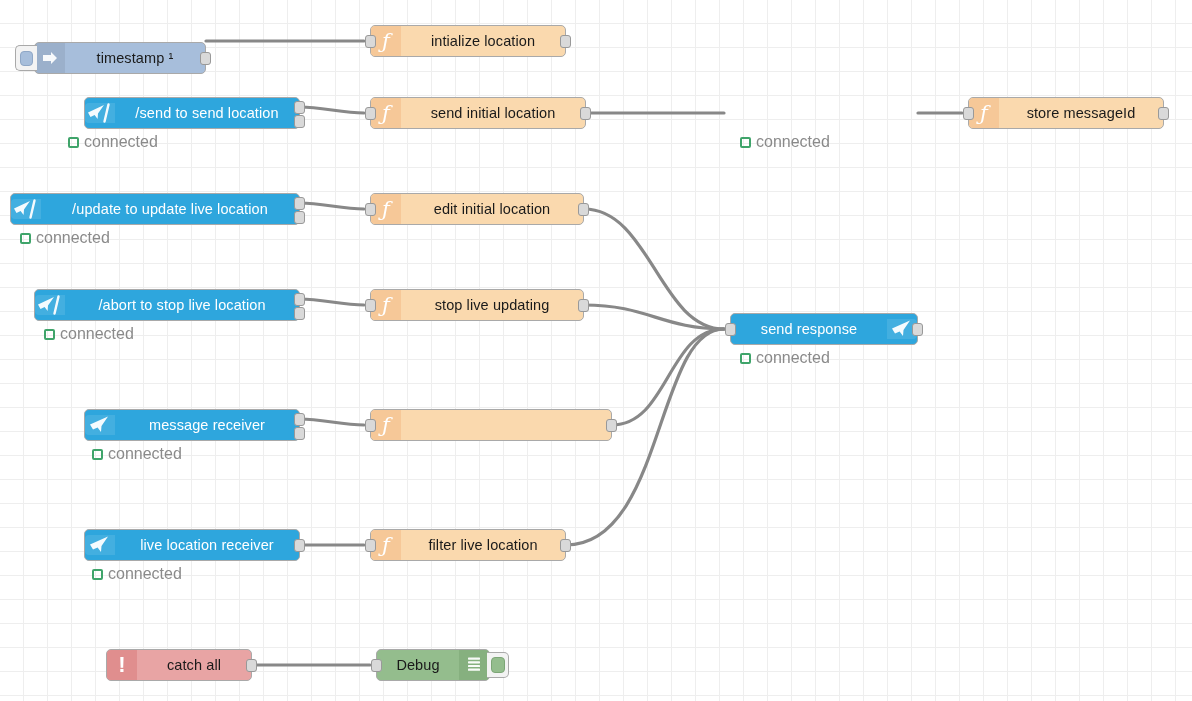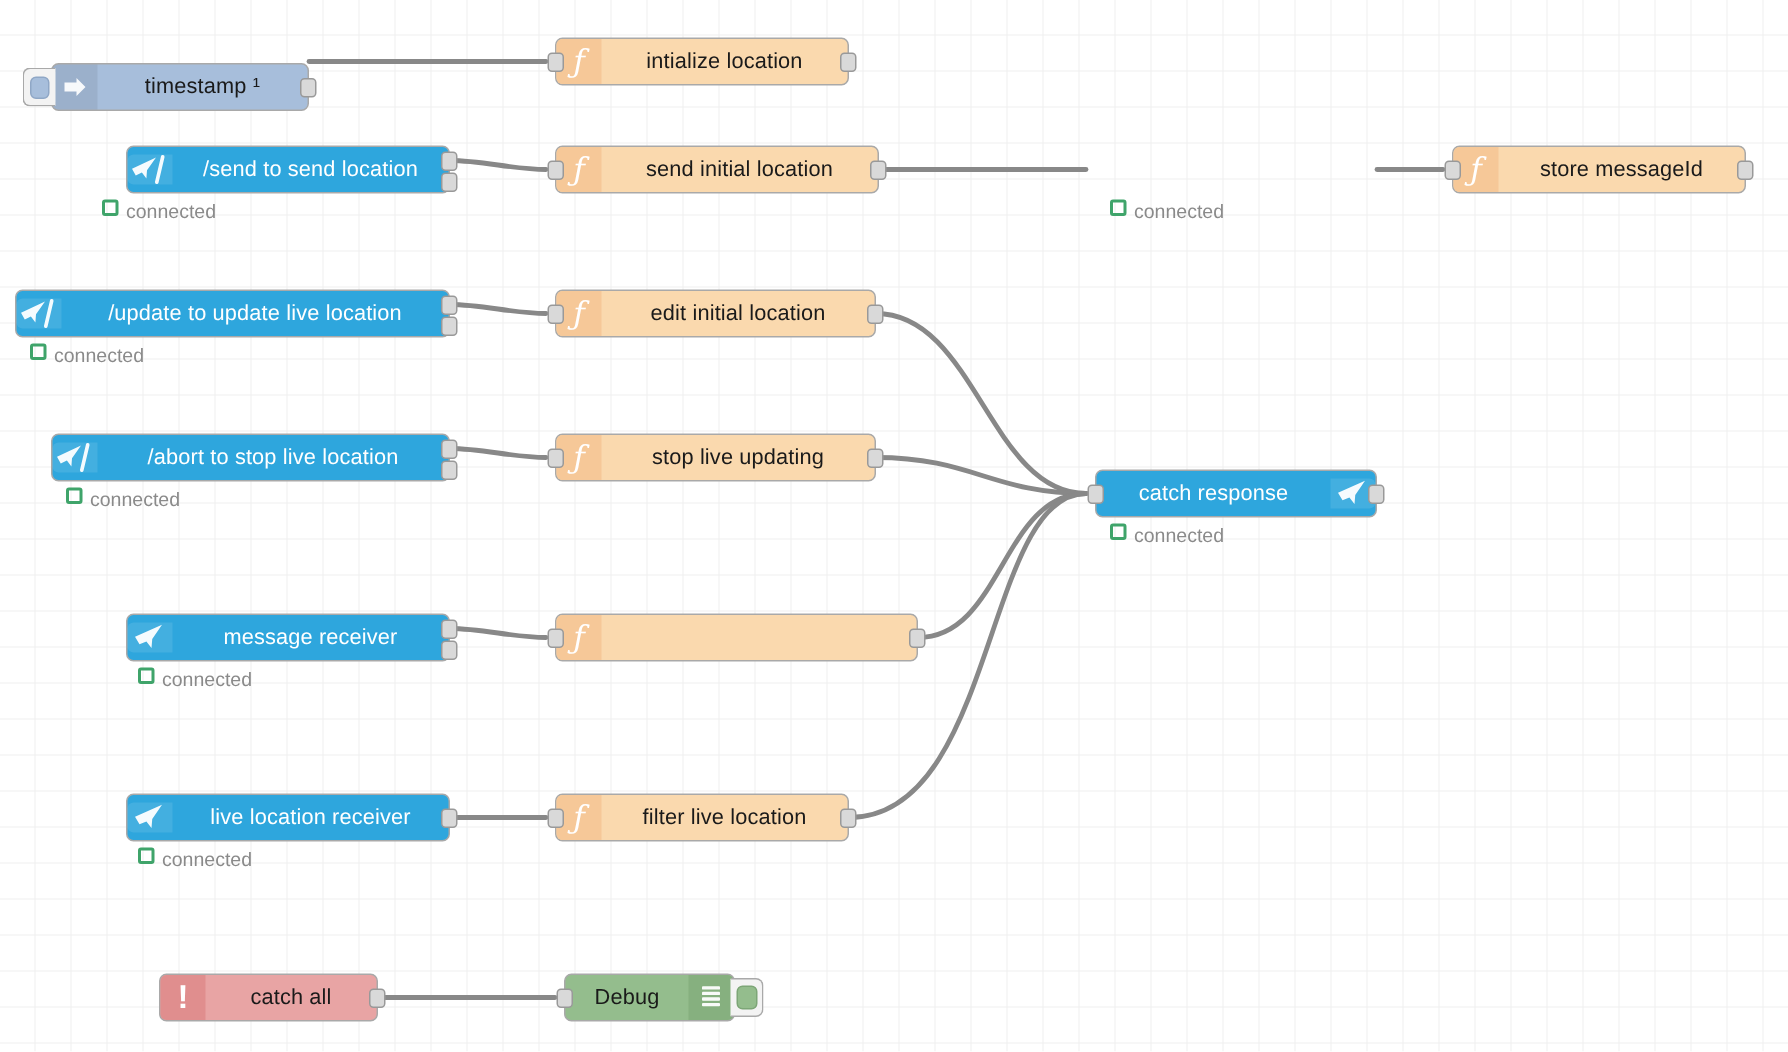--- a/index.html
+++ b/index.html
@@ -150,22 +150,23 @@
     background: #94bd8d;
     border: 1px solid #7da677;
     border-radius: 4px;
     box-sizing: border-box;
   }
 
   
   .status {
     position: absolute;
     display: flex;
+    align-items: center;
     gap: 5px;
-    font-size: 13px;
+    font-size: 16px;
     color: #8a8a8a;
     white-space: nowrap;
   }
   .status .dot {
     width: 11px;
     height: 11px;
     box-sizing: border-box;
     border: 2px solid #3fa46a;
     border-radius: 2px;
     background: transparent;
@@ -330,21 +331,21 @@
   <div class="node n-function" style="left:370px; top:289px; width:214px;">
     <div class="icon-box">
       <span class="glyph-fn">ƒ</span>
     </div>
     <div class="label">stop live updating</div>
     <div class="port in" style="top:9px;"></div>
     <div class="port out" style="top:9px;"></div>
   </div>
 
   <div class="node n-telegram" style="left:730px; top:313px; width:188px;">
-    <div class="label">catch response</div>
+    <div class="label">send response</div>
     <div class="icon-box right">
       <svg class="plane" width="22" height="20" viewBox="0 0 22 20">
         <path d="M1 9.5 L19 1.5 L12.5 11 L12 17 L8.6 12.6 L4 14.5 Z" fill="#ffffff" opacity="0.95"></path>
       </svg>
     </div>
     <div class="port in" style="top:9px;"></div>
     <div class="port out" style="top:9px;"></div>
   </div>
   <div class="status" style="left:740px; top:349px;">
     <span class="dot"></span>

